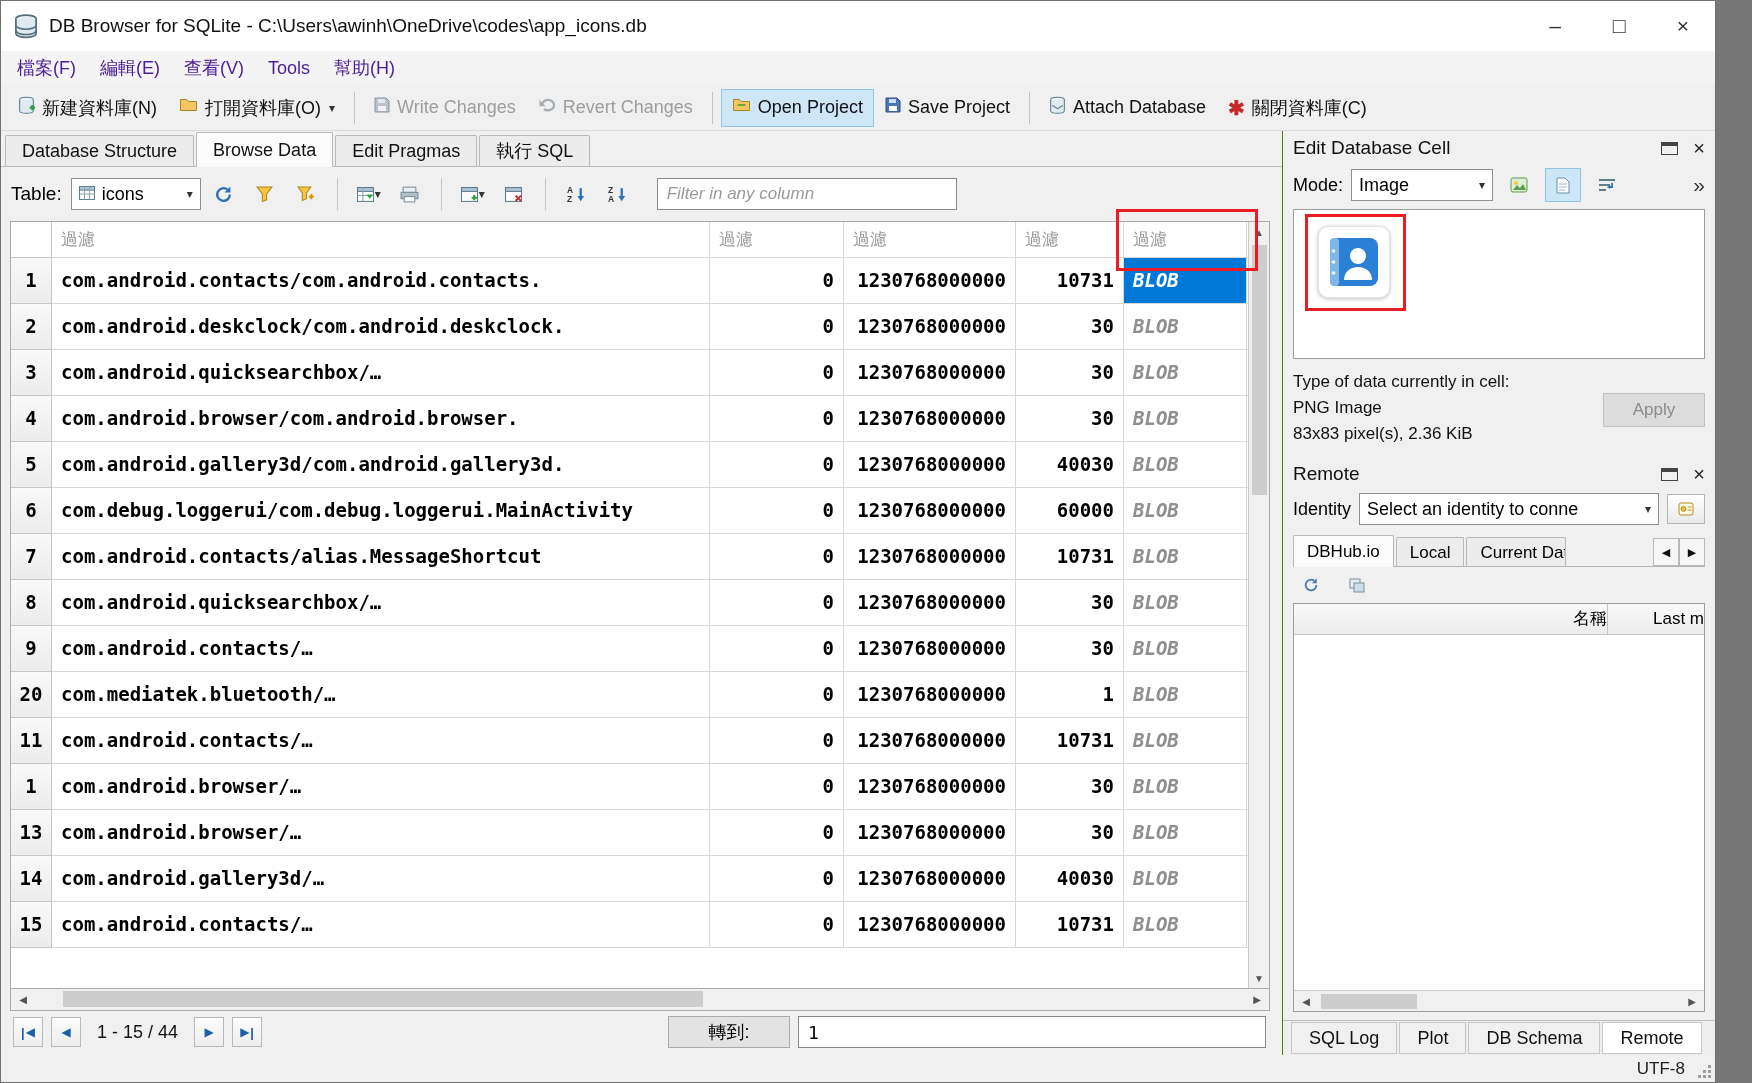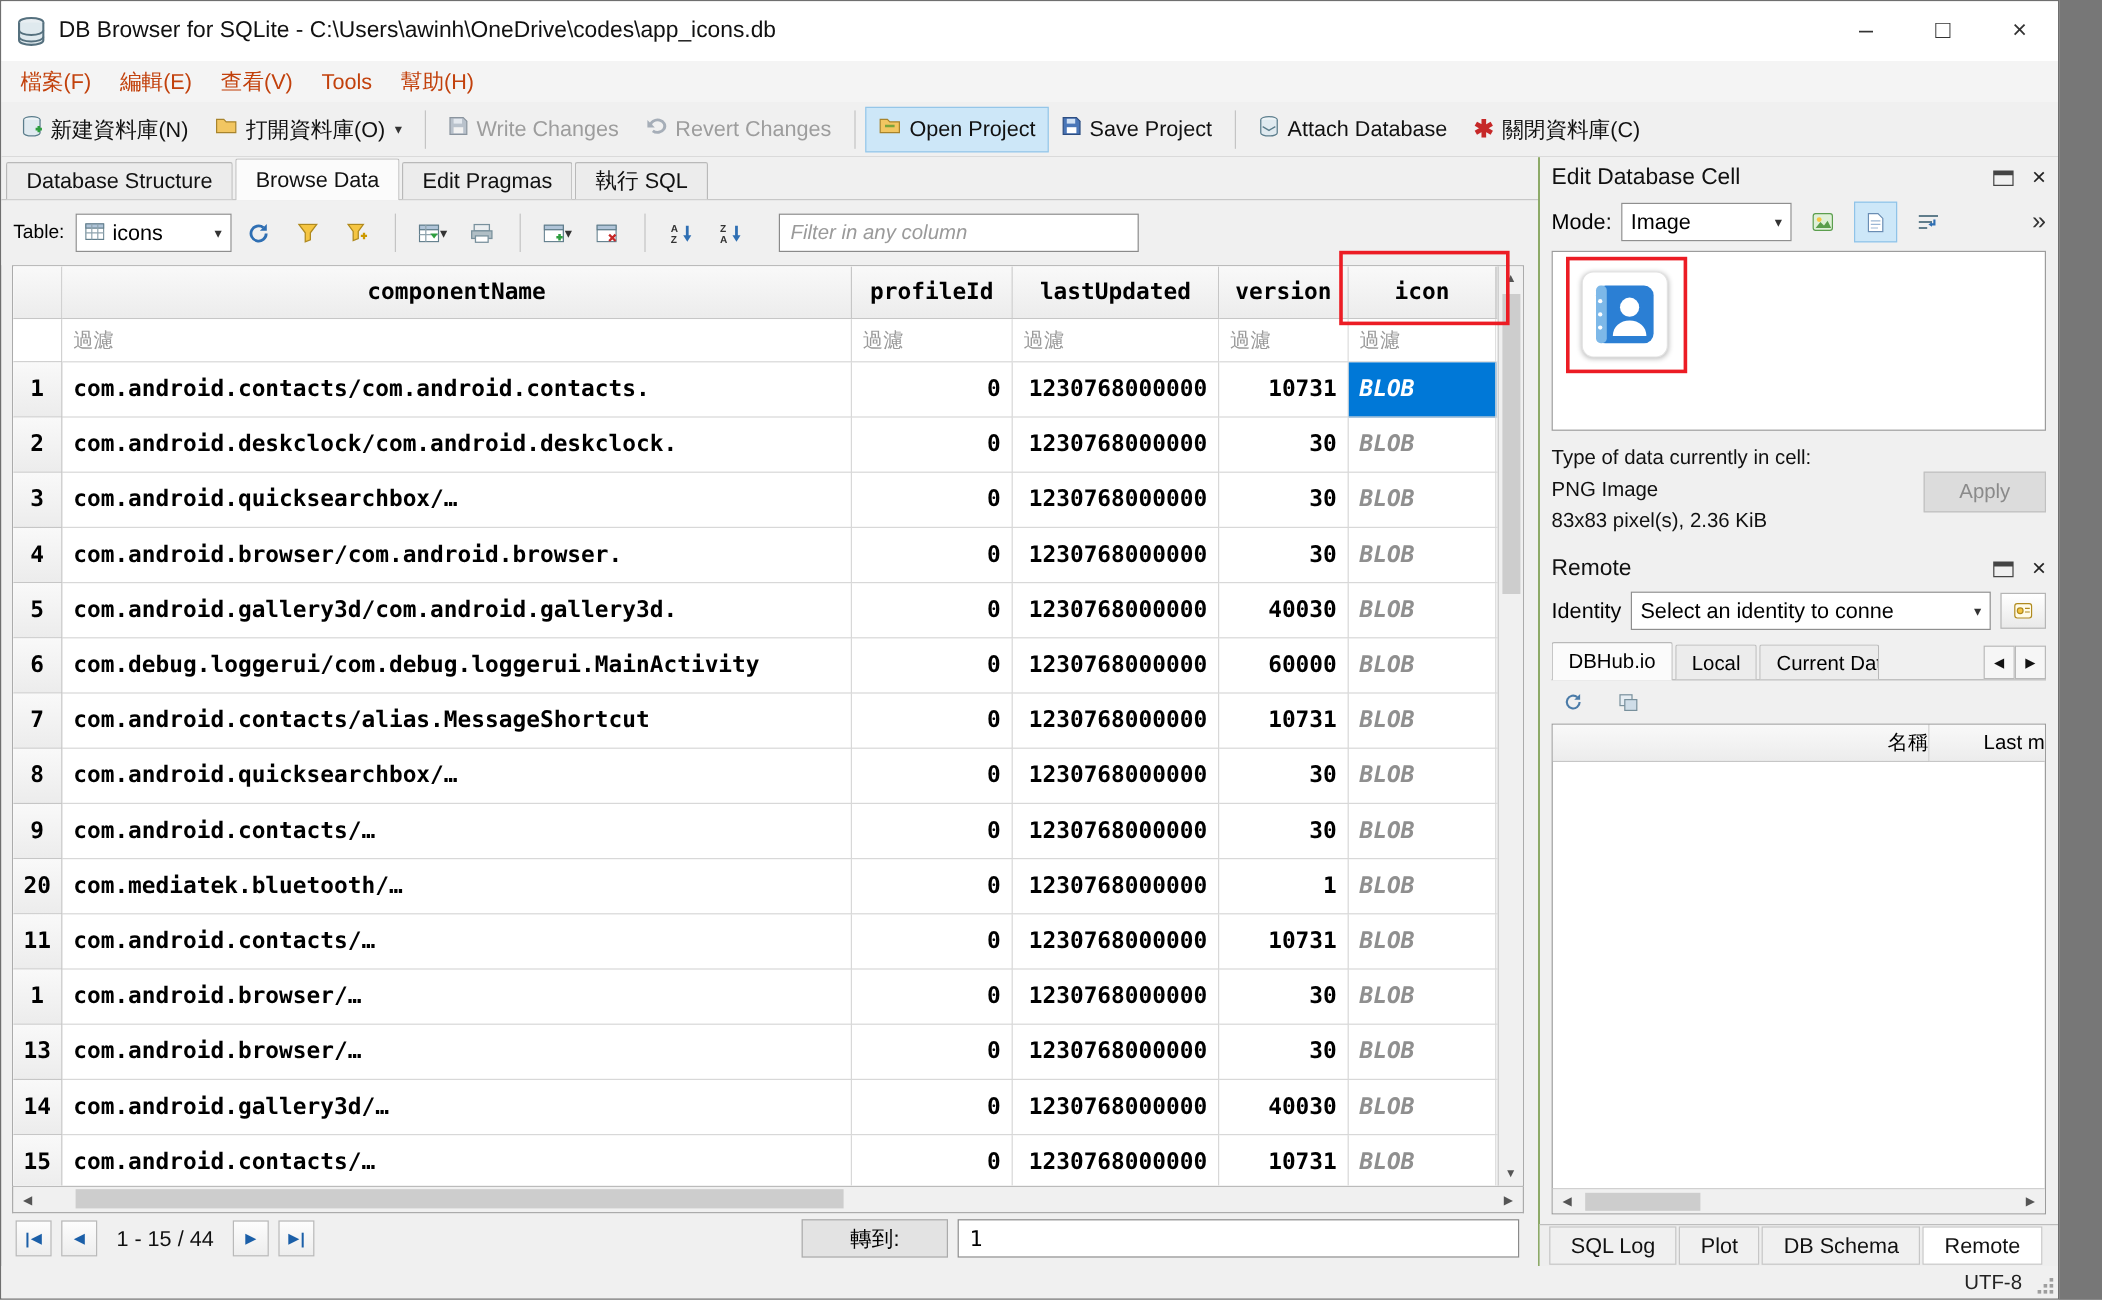--- a/index.html
+++ b/index.html
@@ -12,21 +12,21 @@
   
   .titlebar { height:50px; background:#ffffff; display:flex; align-items:center; flex:0 0 auto; }
   .app-icon { margin:0 10px 0 12px; display:flex; }
   .title-text { font-size:19px; color:#111; }
   .win-btns { margin-left:auto; display:flex; height:100%; }
   .win-btn { width:64px; height:100%; display:flex; align-items:center; justify-content:center;
              font-size:21px; color:#333; }
 
   
   .menubar { height:34px; display:flex; align-items:center; padding-left:4px; background:#f4f4f4; }
-  .menu-item { padding:0 12px; line-height:34px; font-size:18px; color:#c2410c; }
+  .menu-item { padding:0 12px; line-height:34px; font-size:18px; color:#4c1d95; }
 
   
   .toolbar { height:46px; display:flex; align-items:center; padding:0 6px; background:#f0f0f0;
              border-bottom:1px solid #dadada; }
   .tbtn { display:flex; align-items:center; gap:7px; padding:0 10px; height:38px; font-size:18px;
           border:1px solid transparent; color:#111; white-space:nowrap; }
   .tbtn.disabled { color:#9d9d9d; }
   .tbtn.active { background:#cde7f8; border-color:#95c6e8; }
   .tsep { width:1px; height:32px; background:#c4c4c4; margin:0 8px; flex:0 0 auto; }
   .caret { font-size:12px; color:#333; margin-left:1px; }
@@ -36,21 +36,21 @@
   .content { flex:1; display:flex; min-height:0; }
   .left { flex:1; display:flex; flex-direction:column; min-width:0; }
 
   .tabbar { height:36px; display:flex; align-items:flex-end; padding-left:4px; background:#f0f0f0;
             border-bottom:1px solid #bdbdbd; }
   .tab { padding:0 16px; height:31px; line-height:31px; font-size:18px; background:#ececec;
          border:1px solid #b9b9b9; border-bottom:none; margin-right:2px; border-radius:2px 2px 0 0; color:#111; }
   .tab.active { background:#fbfbfb; height:35px; line-height:35px; margin-bottom:-1px; }
 
   .browse-toolbar { height:54px; display:flex; align-items:center; padding:0 10px; gap:5px; background:#f0f0f0; }
-  .bt-label { font-size:16px; margin-right:4px; }
+  .bt-label { font-size:19px; margin-right:4px; }
   .select { background:#fff; border:1px solid #8f8f8f; height:32px; display:flex; align-items:center;
             padding:0 7px; font-size:18px; gap:7px; }
   .select .sp { flex:1; }
   .tbl-select { width:130px; }
   .ibtn { width:36px; height:34px; display:flex; align-items:center; justify-content:center; border:1px solid transparent; }
   .filter-input { width:300px; height:32px; border:1px solid #8a8a8a; font-size:17px; padding:0 9px;
                   font-family:inherit; background:#fff; margin-left:16px; }
   ::placeholder { font-style:italic; color:#9a9a9a; }
 
   
@@ -358,29 +358,20 @@
               <path d="M13 2v9" stroke="#2f6fb3" stroke-width="2.2"></path>
               <path d="M9.8 9.5l3.2 5 3.2-5z" fill="#2f6fb3"></path>
             </svg>
           </span>
         <input class="filter-input" type="text" placeholder="Filter in any column" style="">
       </div>
 
       <div class="grid-row">
         <div class="grid">
           <div class="table-col" id="table-body">
-              <div class="trow hdr">
-                <div class="cell c-num"></div>
-                <div class="cell c-name">componentName</div>
-                <div class="cell c-profileId">profileId</div>
-                <div class="cell c-lastUpdated">lastUpdated</div>
-                <div class="cell c-version">version</div>
-                <div class="cell c-icon">icon</div>
-                <div class="cell c-extra">i</div>
-              </div>
               <div class="trow flt">
                 <div class="cell c-num"></div>
                 <div class="cell c-name">過濾</div>
                 <div class="cell c-profileId">過濾</div>
                 <div class="cell c-lastUpdated">過濾</div>
                 <div class="cell c-version">過濾</div>
                 <div class="cell c-icon">過濾</div>
                 <div class="cell c-extra">過濾</div>
               </div>
               <div class="trow drow">

